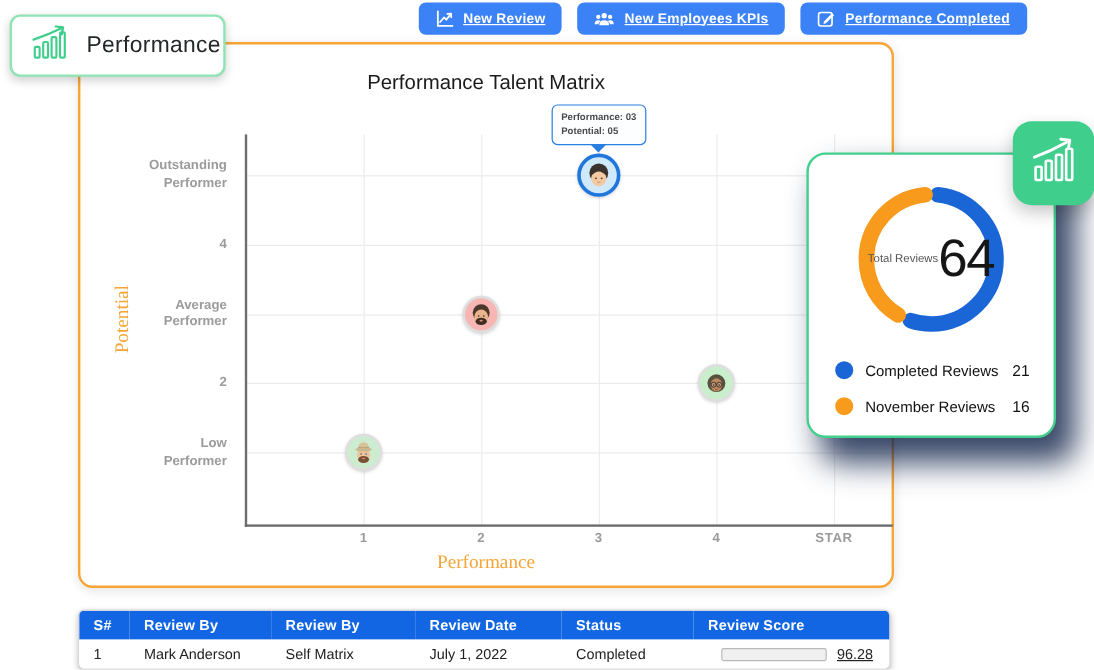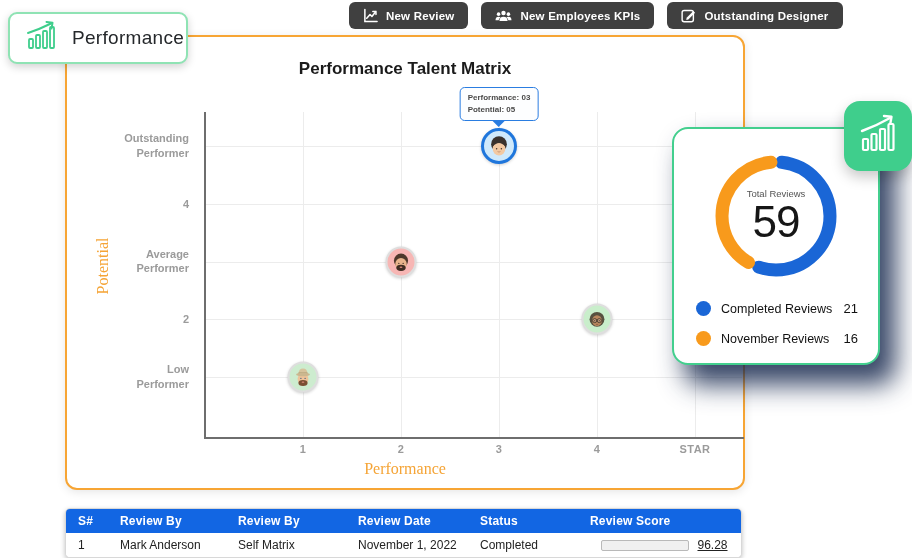--- a/index.html
+++ b/index.html
@@ -2,35 +2,35 @@
 <html><head>
 <meta charset="utf-8">
 <style>
   * { margin:0; padding:0; box-sizing:border-box; }
   html,body { width:912px; height:558px; background:#ffffff; font-family:"Liberation Sans", sans-serif; overflow:hidden; }
   .stage { position:relative; width:912px; height:558px; background:#fff; }
 
   
   .toolbar { position:absolute; left:349px; top:2px; display:flex; gap:13px; }
   .tb-btn { display:flex; align-items:center; gap:8px; height:27px; padding:0 14px;
-            background:#404040; color:#fff; border:none; border-radius:6px;
-            font-size:11.5px; font-weight:700; letter-spacing:.2px; cursor:pointer; }
+            background:#3b82f6; color:#fff; border:none; border-radius:6px;
+            font-size:11.5px; font-weight:700; letter-spacing:.2px; cursor:pointer;text-decoration:underline; }
   .tb-btn svg { display:block; }
 
   
   .perf-badge { position:absolute; left:8px; top:12px; width:180px; height:52px; background:#fff;
                 border:2px solid #8fe3b4; border-radius:9px; box-shadow:0 3px 8px rgba(0,0,0,.18);
                 display:flex; align-items:center; gap:12px; padding:0 14px; z-index:30; }
   .perf-badge .label { font-size:19px; color:#25282b; letter-spacing:.3px; }
 
   
   .chart-card { position:absolute; left:65px; top:35px; width:680px; height:455px; background:#fff;
                 border:2px solid #f7a534; border-radius:12px; box-shadow:0 2px 10px rgba(0,0,0,.10); z-index:10; }
   .chart-title { position:absolute; left:0; right:0; top:22px; text-align:center;
-                 font-size:17px; font-weight:700; color:#1b1b1b; }
+                 font-size:17px; font-weight:400; color:#1b1b1b; }
   #plot { position:absolute; inset:0; }
   .gridline-v { position:absolute; width:1px; background:#ececec; }
   .gridline-h { position:absolute; height:1px; background:#ececec; }
   .axis-line-y { position:absolute; left:137px; top:75px; width:2px; height:327px; background:#6e6e6e; }
   .axis-line-x { position:absolute; left:137px; top:400px; width:540px; height:2px; background:#6e6e6e; }
   .x-tick { position:absolute; width:80px; text-align:center; top:406px;
             font-size:11px; font-weight:700; color:#9b9b9b; letter-spacing:.5px; }
   .y-tick { position:absolute; width:104px; text-align:right; font-size:11px; font-weight:700;
             color:#9b9b9b; white-space:pre-line; line-height:1.35; transform:translateY(-50%); }
   .axis-title-x { position:absolute; left:0; right:0; top:423px; text-align:center;
@@ -47,21 +47,21 @@
                 border:1.5px solid #2a7de1; border-radius:5px; padding:4px 7px; z-index:4;
                 font-size:8px; font-weight:700; color:#4a4a4a; line-height:1.5; white-space:nowrap; }
   .pt-tooltip::after { content:""; position:absolute; left:50%; bottom:-7px; transform:translateX(-50%);
                 border:7px solid transparent; border-top-color:#2a7de1; border-bottom:none; }
 
   
   .reviews-card { position:absolute; left:672px; top:127px; width:208px; height:238px; background:#fff;
                   border:2px solid #43cf8e; border-radius:16px; z-index:20;
                   box-shadow:14px 18px 26px 2px rgba(22,40,77,.85); }
   .donut-wrap { position:absolute; left:50%; top:24px; transform:translateX(-50%); width:126px; height:126px; }
-  .donut-center { position:absolute; inset:0; display:flex; flex-direction:column; align-items:center; justify-content:center; }
+  .donut-center { position:absolute; inset:0; display:flex; flex-direction:row; align-items:center; justify-content:center; }
   .donut-label { font-size:9.5px; color:#555; margin-bottom:1px; }
   .donut-total { font-size:44px; color:#161616; line-height:1; letter-spacing:-1px; }
   .legend { position:absolute; left:22px; right:20px; top:172px; display:flex; flex-direction:column; gap:15px; }
   .legend-row { display:flex; align-items:center; gap:10px; font-size:12.5px; color:#111; }
   .legend-dot { width:15px; height:15px; border-radius:50%; flex:0 0 auto; }
   .legend-val { margin-left:auto; font-size:13px; color:#111; }
 
   .green-icon-card { position:absolute; left:844px; top:101px; width:68px; height:70px; background:#3fce8c;
                      border-radius:16px; z-index:25; display:flex; align-items:center; justify-content:center;
                      box-shadow:0 6px 14px rgba(0,0,0,.22); }
@@ -107,21 +107,21 @@
       </span>
       <span>New Employees KPIs</span>
     </button>
     <button class="tb-btn">
       <span>
         <svg width="15" height="15" viewBox="0 0 16 16" fill="none" stroke="#fff" stroke-width="1.5">
           <rect x="1.2" y="2.6" width="12" height="12" rx="2.2"></rect>
           <path d="M6 10.5 L13.2 3.2 L15 5 L7.8 12.2 L5.6 12.7 z" fill="#fff" stroke="none"></path>
         </svg>
       </span>
-      <span>Outstanding Designer</span>
+      <span>Performance Completed</span>
     </button>
   </div>
 
   <div class="chart-card">
     <div class="chart-title">Performance Talent Matrix</div>
     <div id="plot">
         <div class="gridline-v" style="left:236px;top:75px;height:325px"></div>
         <div class="gridline-h" style="top:340px;left:138px;width:537px"></div>
         <div class="gridline-v" style="left:334px;top:75px;height:325px"></div>
         <div class="gridline-h" style="top:282.25px;left:138px;width:537px"></div>
@@ -212,21 +212,21 @@
   </div>
 
   <div class="reviews-card">
     <div class="donut-wrap">
       <svg id="donut-svg" width="126" height="126" viewBox="0 0 126 126">
           <circle cx="63" cy="63" r="54" fill="none" stroke="#1a66d6" stroke-width="13" stroke-linecap="round" stroke-dasharray="181.2614053211754 339.29200658769764" stroke-dashoffset="-5.654866776461628" transform="rotate(-90 63 63)"></circle>
           <circle cx="63" cy="63" r="54" fill="none" stroke="#f89a1c" stroke-width="13" stroke-linecap="round" stroke-dasharray="135.41113416067574 339.29200658769764" stroke-dashoffset="-198.2260056505603" transform="rotate(-90 63 63)"></circle>
         </svg>
       <div class="donut-center">
         <div class="donut-label">Total Reviews</div>
-        <div class="donut-total">59</div>
+        <div class="donut-total">64</div>
       </div>
     </div>
     <div class="legend">
       <div class="legend-row">
         <span class="legend-dot" id="dot-completed" style="background: rgb(26, 102, 214);"></span>
         <span>Completed Reviews</span>
         <span class="legend-val">21</span>
       </div>
       <div class="legend-row">
         <span class="legend-dot" id="dot-pending" style="background: rgb(248, 154, 28);"></span>
@@ -267,21 +267,21 @@
           <th>Review Date</th>
           <th>Status</th>
           <th>Review Score</th>
         </tr>
       </thead>
       <tbody>
         <tr>
           <td>1</td>
           <td>Mark Anderson</td>
           <td>Self Matrix</td>
-          <td>November 1, 2022</td>
+          <td>July 1, 2022</td>
           <td>Completed</td>
           <td>
             <div class="score-cell">
               <span class="score-track">
                 <span class="score-fill" id="score-fill" style="width: 96.28%;"></span>
               </span>
               <span>96.28</span>
             </div>
           </td>
         </tr>

